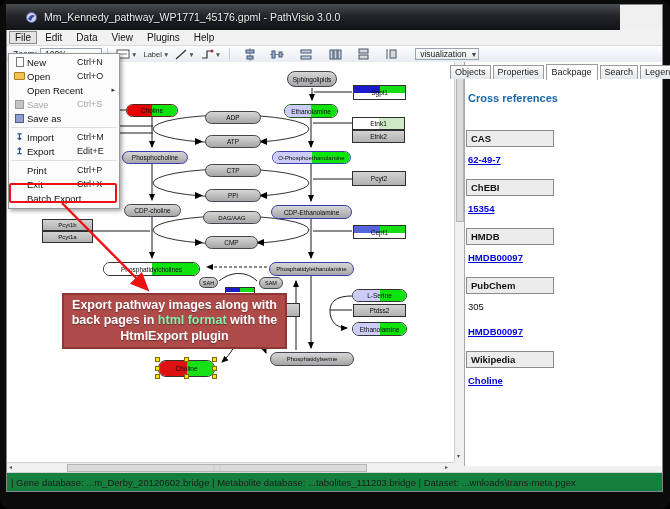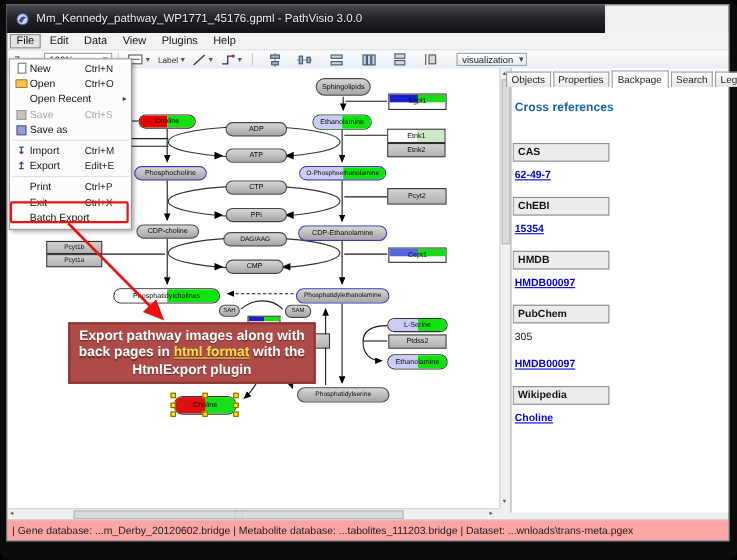--- a/index.html
+++ b/index.html
@@ -1,20 +1,20 @@
 <!DOCTYPE html>
 <html><head>
 <meta charset="utf-8">
 <style>
   html,body{margin:0;padding:0;background:#000;}
   body{width:670px;height:509px;overflow:hidden;font-family:"Liberation Sans",sans-serif;-webkit-font-smoothing:antialiased;}
   .frame{position:absolute;left:0;top:0;width:670px;height:509px;background:#0b0b0b;border-radius:9px;}
   .window{position:absolute;left:6px;top:4px;width:657px;height:488px;background:#f0f0f0;border:1px solid #83878d;box-sizing:border-box;}
   
-  .titlebar{position:absolute;left:6px;top:4px;width:544px;height:26px;background:linear-gradient(#4a4d53,#232529 45%,#121316);display:flex;align-items:center;box-sizing:border-box;padding-left:8px;}
+  .titlebar{position:absolute;left:6px;top:4px;width:614px;height:26px;background:linear-gradient(#4a4d53,#232529 45%,#121316);display:flex;align-items:center;box-sizing:border-box;padding-left:19px;}
   .title-text{color:#eceff3;font-size:10.5px;margin-left:6px;text-shadow:0 1px 1px #000;white-space:nowrap;}
   
   .menubar{position:absolute;left:7px;top:30px;width:655px;height:15px;background:#f2f2f2;border-bottom:1px solid #d9d9d9;display:flex;align-items:center;font-size:10px;color:#111;}
   .menu-item{padding:1px 6px;margin-left:2px;white-space:nowrap;}
   .menu-item.open{border:1px solid #8a8a8a;background:#e4e4e4;padding:0 5px;}
   
   .toolbar{position:absolute;left:7px;top:46px;width:655px;height:16px;background:linear-gradient(#fcfdfe,#e8edf3);border-bottom:1px solid #c3c9d1;display:flex;align-items:center;font-size:9px;color:#222;}
   .tb-label{margin-left:6px;font-size:8.5px;}
   .combo{display:flex;align-items:center;justify-content:space-between;background:#fff;border:1px solid #9aa2ad;height:12px;font-size:8.5px;padding:0 2px 0 4px;box-sizing:border-box;}
   .combo .caret{font-size:7px;color:#444;margin-left:4px;}
@@ -24,31 +24,31 @@
   .tb-btn svg{display:block;}
   
   .canvas{position:absolute;left:7px;top:62px;width:447px;height:400px;background:#fff;overflow:hidden;}
   .vscroll{position:absolute;left:454px;top:62px;width:10px;height:400px;background:#f0f0f0;border-left:1px solid #d0d0d0;box-sizing:border-box;font-size:6px;color:#555;text-align:center;}
   .hscroll{position:absolute;left:7px;top:462px;width:447px;height:10px;background:#f0f0f0;border-top:1px solid #d0d0d0;box-sizing:border-box;font-size:6px;color:#555;}
   .vthumb{position:absolute;left:1px;top:10px;width:8px;height:150px;background:#dbdbdb;border:1px solid #b5b5b5;box-sizing:border-box;}
   .hthumb{position:absolute;left:60px;top:1px;width:300px;height:8px;background:#dbdbdb;border:1px solid #b5b5b5;box-sizing:border-box;text-align:center;line-height:6px;color:#888;}
   .sb-arrow{position:absolute;line-height:9px;}
   
   .panel{position:absolute;left:464px;top:62px;width:198px;height:404px;background:#fff;border-left:1px solid #a8a8a8;box-sizing:border-box;}
-  .tabstrip{position:absolute;left:458px;top:63px;width:205px;height:16px;display:flex;align-items:flex-end;font-size:9px;color:#222;}
+  .tabstrip{position:absolute;left:448px;top:63px;width:205px;height:16px;display:flex;align-items:flex-end;font-size:9px;color:#222;}
   .tab{background:linear-gradient(#fdfdfd,#e4e7ea);border:1px solid #9b9b9b;border-bottom:none;padding:1px 4px 2px 4px;margin-left:2px;white-space:nowrap;}
   .tab.active{background:#fff;padding:2px 5px 3px 5px;position:relative;top:1px;}
   .panel-content{position:absolute;left:466px;top:84px;width:190px;height:378px;overflow:hidden;font-size:9.5px;}
   .xref-heading{color:#1866a8;font-weight:bold;font-size:11px;margin:8px 0 26px 2px;}
   .xref-header{width:88px;background:#ececec;border:1px solid #8a8a8a;font-weight:bold;font-size:9.5px;color:#111;padding:2px 0 2px 4px;box-sizing:border-box;margin-bottom:7px;}
   .xref-value{margin:0 0 14px 2px;font-weight:bold;}
   .xref-value a{color:#0000dd;text-decoration:underline;}
   .xref-value.plain{font-weight:normal;color:#111;}
   
-  .statusbar{position:absolute;left:7px;top:472px;width:655px;height:19px;background:#fca5a5;border-top:1px solid #d5d5d5;display:flex;align-items:center;font-size:9.5px;color:#1a1a1a;padding-left:4px;box-sizing:border-box;white-space:nowrap;}
+  .statusbar{position:absolute;left:7px;top:472px;width:655px;height:19px;background:#15803d;border-top:1px solid #d5d5d5;display:flex;align-items:center;font-size:9.5px;color:#1a1a1a;padding-left:4px;box-sizing:border-box;white-space:nowrap;}
   
   .filemenu{position:absolute;left:8px;top:53px;width:110px;background:#fcfcfc;border:1px solid #979797;box-shadow:2px 2px 4px rgba(0,0,0,.35);z-index:5;padding:1px 0 3px 0;font-size:9.5px;color:#111;}
   .fm-row{display:flex;align-items:center;height:14px;padding:0 4px 0 3px;}
   .fm-icon{width:15px;height:11px;display:flex;align-items:center;justify-content:center;flex:none;}
   .fm-label{flex:1;white-space:nowrap;}
   .fm-short{width:38px;text-align:left;font-size:9px;color:#222;}
   .fm-sub{width:38px;text-align:right;font-size:7px;color:#333;}
   .fm-row.disabled .fm-label,.fm-row.disabled .fm-short{color:#a8a8a8;}
   .fm-sep{height:1px;background:#e0e0e0;margin:2px 2px;}
   .ic{display:inline-block;box-sizing:border-box;}
@@ -65,21 +65,21 @@
   .half.l{left:0;} .half.r{right:0;}
   .box-gray{background:linear-gradient(#d2d2d2,#b2b2b2);border:1px solid #2f2f2f;}
   .box-duo{border:1px solid #2f2f2f;background:#fff;}
   .box-split-top{border:1px solid #2f2f2f;background:#fff;}
   .toprow{position:absolute;left:0;right:0;top:0;height:55%;display:flex;z-index:0;}
   .toprow div{flex:1;}
   .nlabel{position:relative;z-index:1;}
   .handle{position:absolute;width:5px;height:5px;background:#ffe400;border:1px solid #7c6b00;box-sizing:border-box;z-index:3;}
   
   .callout{position:absolute;left:62px;top:293px;width:225px;height:56px;background:#ae4b49;border:2px solid #8c3734;box-sizing:border-box;z-index:3;display:flex;align-items:center;justify-content:center;text-align:center;color:#fff;font-weight:bold;font-size:12.5px;line-height:1.25;padding:2px 4px;text-shadow:0 1px 1px rgba(0,0,0,.4);}
-  .callout .hl{color:#fde047;text-decoration:underline;}
+  .callout .hl{color:#86efac;}
   svg.edges{position:absolute;left:0;top:0;z-index:1;}
   svg.annot{position:absolute;left:0;top:0;z-index:6;pointer-events:none;}
 </style>
 </head>
 <body>
 
 <div class="frame">
   <div class="window"></div>
 
   <div class="titlebar">

